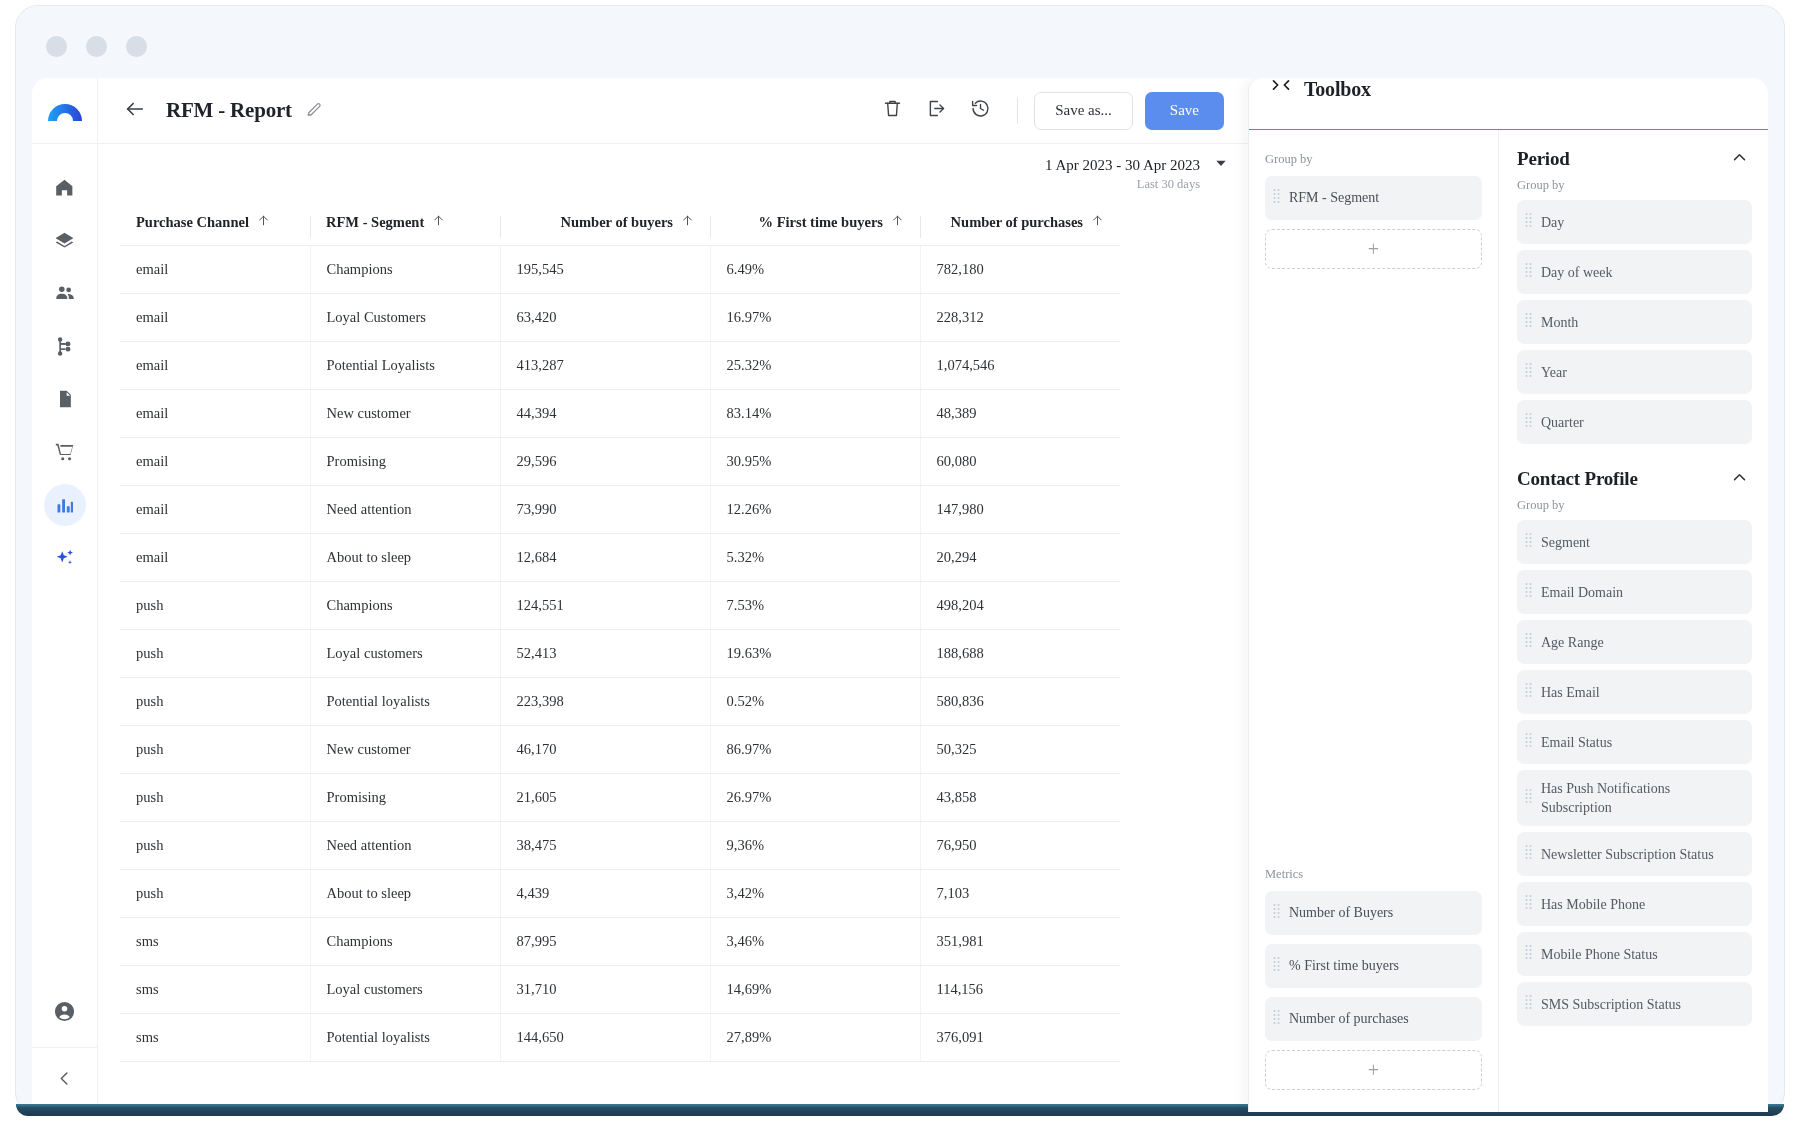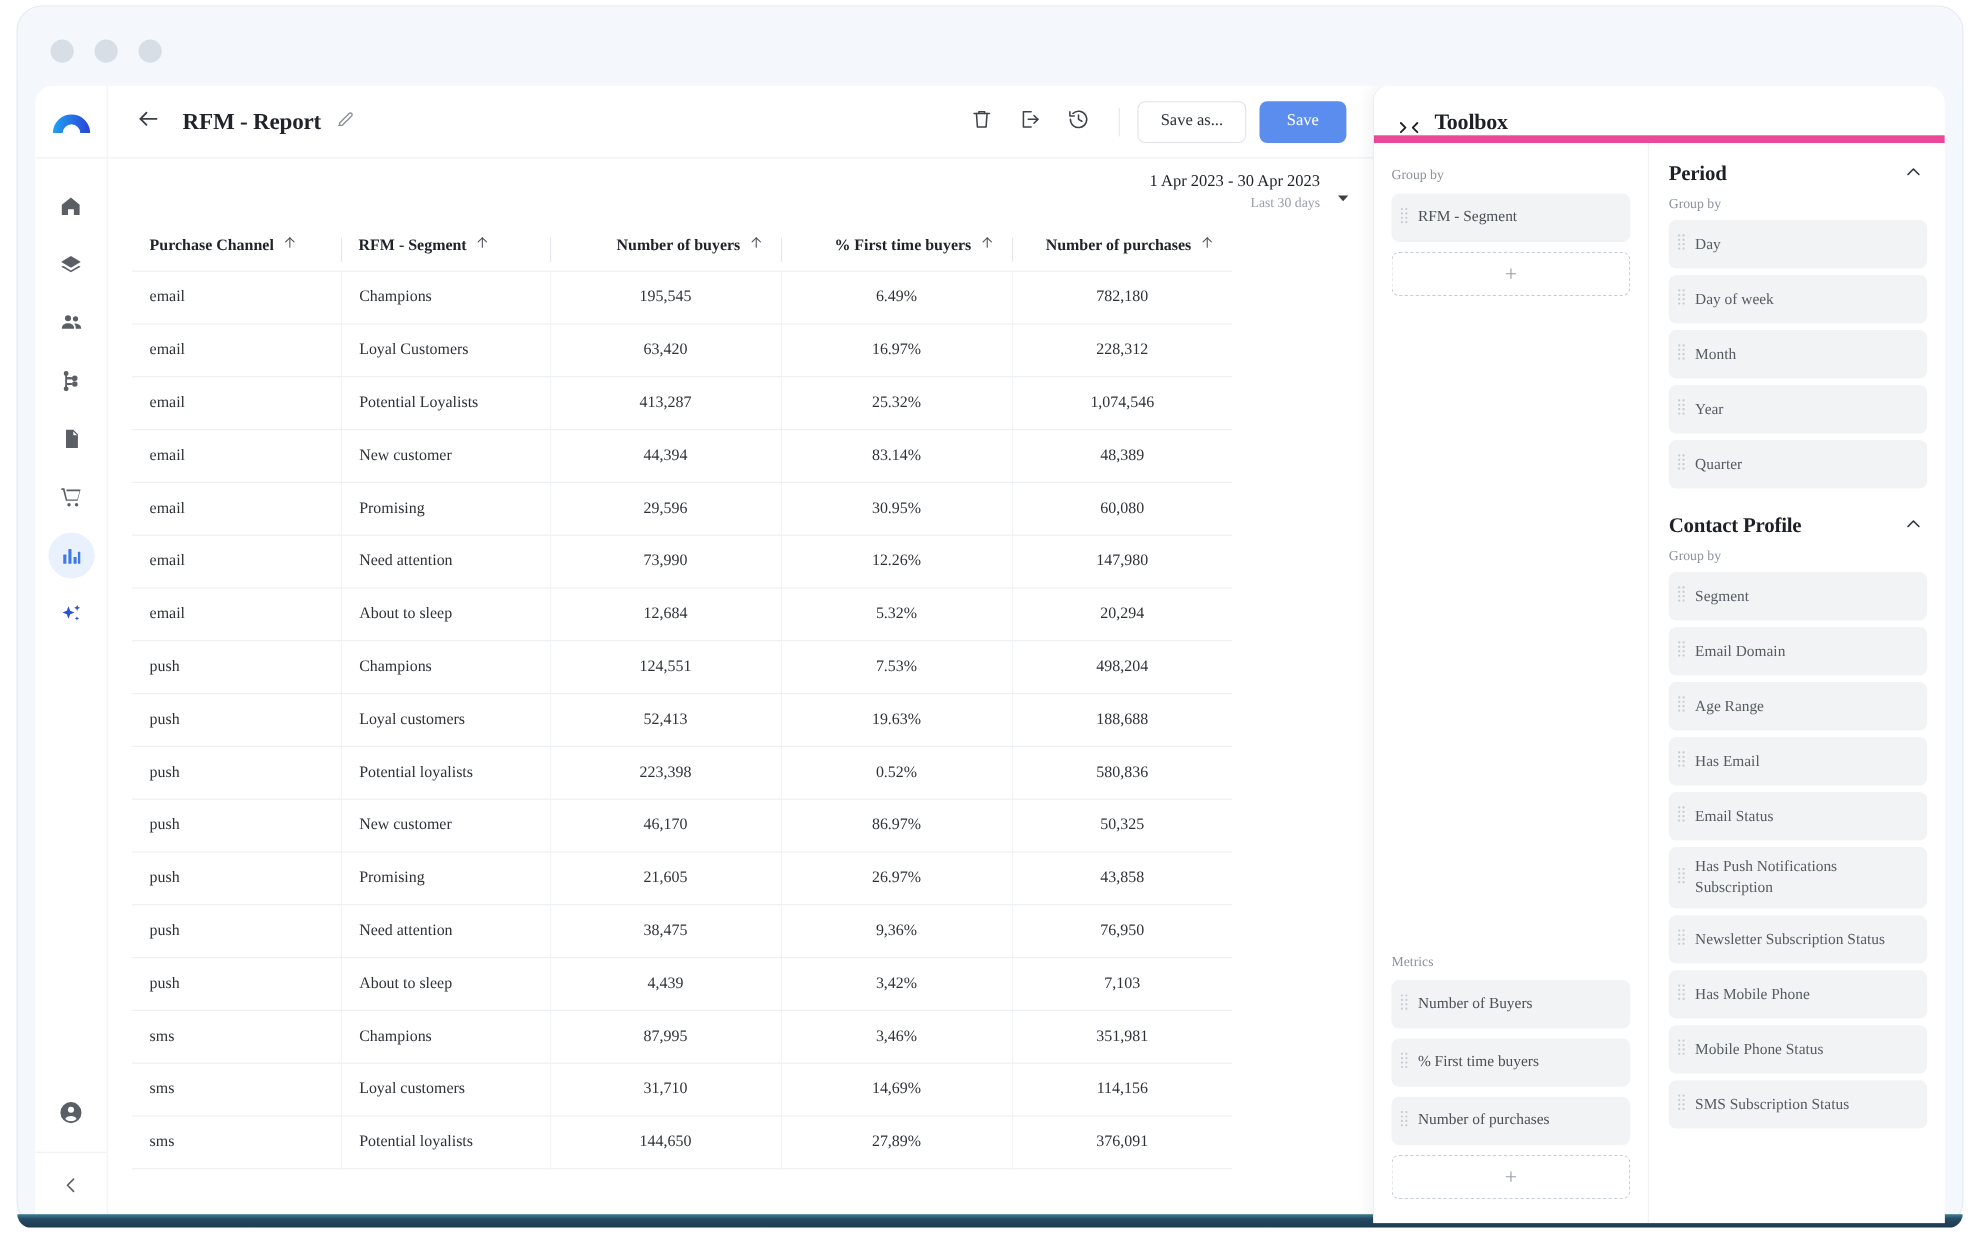--- a/index.html
+++ b/index.html
@@ -129,21 +129,21 @@
     display: flex; align-items: center; justify-content: center;
   }
 
   
   #daterow {
     height: 60px; flex: 0 0 60px;
     display: flex; align-items: center; justify-content: flex-end;
     padding-right: 0;
     position: relative;
   }
-  #date-wrap { display:flex; align-items:flex-end; padding-right: 20px; }
+  #date-wrap { display:flex; align-items:flex-start; padding-right: 20px; }
   #date-text { text-align: right; }
   #date-main { font-size: 15px; color: #20242a; line-height: 18px; }
   #date-sub { font-size: 12.5px; color: #9aa0a8; line-height: 16px; margin-top:2px; }
   #date-caret { margin-left: 14px; color: #3a3f46; }
 
   
   #table-area {
     flex: 1 1 auto; min-height: 0;
     padding: 0 0 0 22px;
     overflow: hidden;
@@ -162,44 +162,44 @@
   thead th + th:before {
     content: ""; position: absolute; left: 0; top: 12px;
     width: 1px; height: 22px; background: #e4e8ec;
   }
   tbody td {
     font-size: 14.5px; color: #2d3238;
     padding: 15px 16px; height: 46px;
     border-right: 1px solid #f1f3f5;
     white-space: nowrap; overflow: hidden; text-overflow: ellipsis;
   }
-  tbody td.num { text-align: center; }
+  tbody td.num { text-align: left; }
   tbody tr td:last-child { border-right: none; }
   col.c0 { width: 190px; }
   col.c1 { width: 190px; }
   col.c2 { width: 210px; }
   col.c3 { width: 210px; }
   col.c4 { width: 200px; }
   .sort-arrow { color:#4b5159; }
 
   
   #toolbox {
     width: 520px; flex: 0 0 520px; height: 100%;
     background: #ffffff;
     border-left: 1px solid #e9edf1;
     border-radius: 14px 0 0 0;
     box-shadow: -3px 0 14px rgba(20,40,70,.06);
     display: flex; flex-direction: column;
     position: relative; z-index: 5;
   }
   #toolbox-head {
     height: 52px; flex: 0 0 52px;
-    display: flex; align-items: flex-end; gap: 13px;
+    display: flex; align-items: flex-start; gap: 13px;
     padding: 0 22px;
-    border-bottom: 7px solid #ec4899;
+    border-bottom: 1px solid #ec4899;
   }
   #toolbox-title { font-size: 20px; font-weight: bold; color: #1d2127; letter-spacing:-.2px; }
   #collapse-tb { color:#1d2127; display:flex; align-items:center; }
   #toolbox-body { flex: 1 1 auto; min-height: 0; display: flex; }
 
   
   #tb-left {
     width: 250px; flex: 0 0 250px; height: 100%;
     padding: 22px 16px 0 16px;
     border-right: 1px solid #eef1f4;

